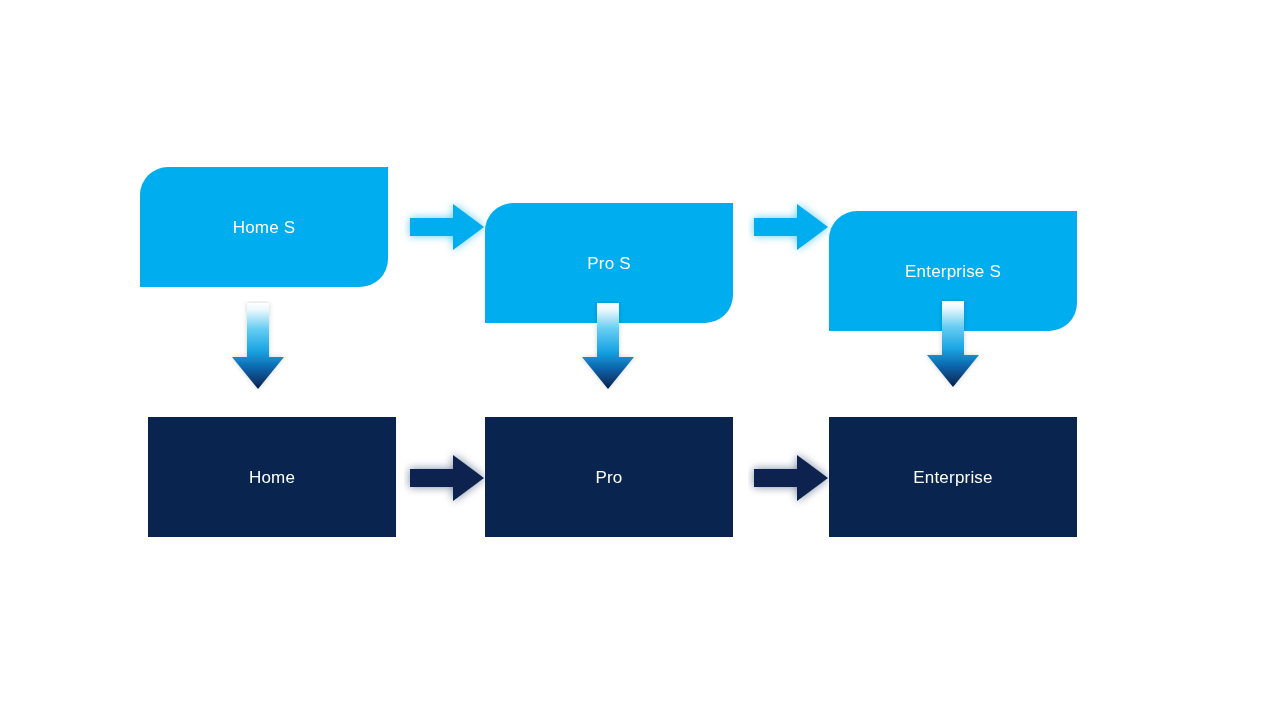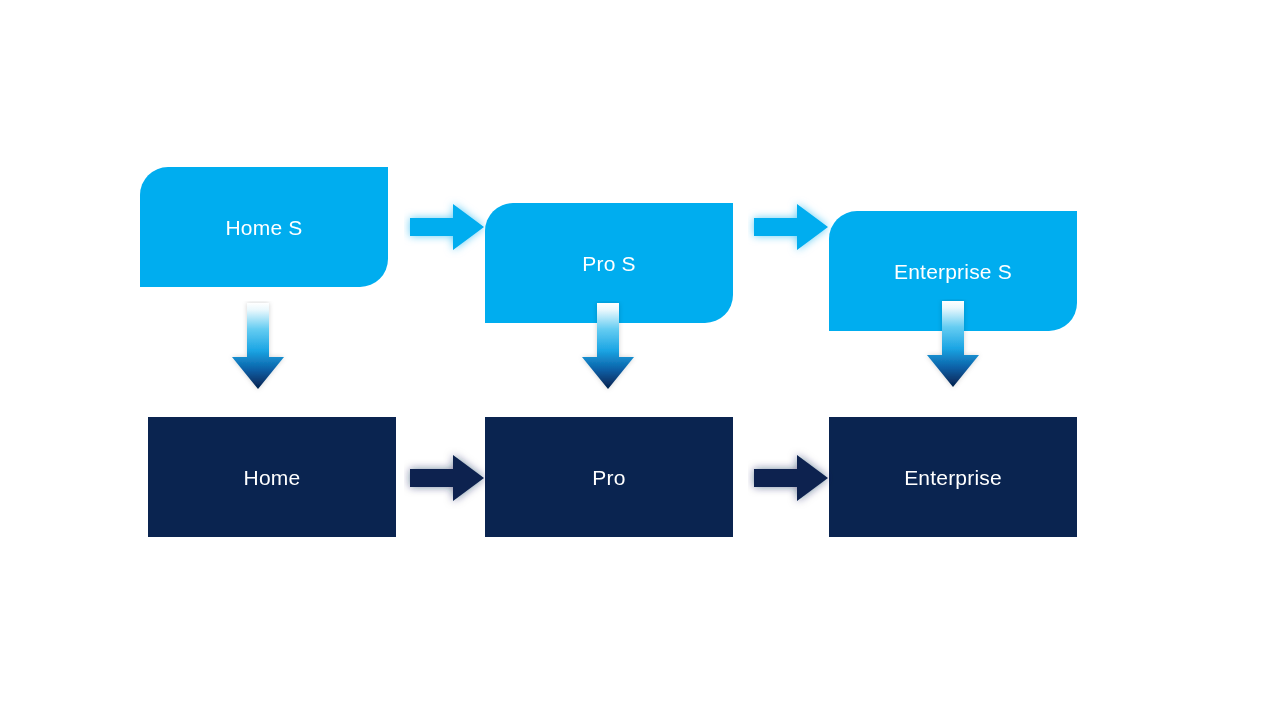--- a/index.html
+++ b/index.html
@@ -26,21 +26,21 @@
   }
 
   
   .node {
     position: absolute;
     display: flex;
     align-items: center;
     justify-content: center;
     box-sizing: border-box;
     color: #ffffff;
-    font-size: 21px;
+    font-size: 17px;
     font-weight: 400;
     letter-spacing: 0.2px;
     line-height: 1;
     user-select: none;
   }
 
   .node-top {
     background: #00ADEF;
     border-radius: 28px 0px 28px 0px;
   }

